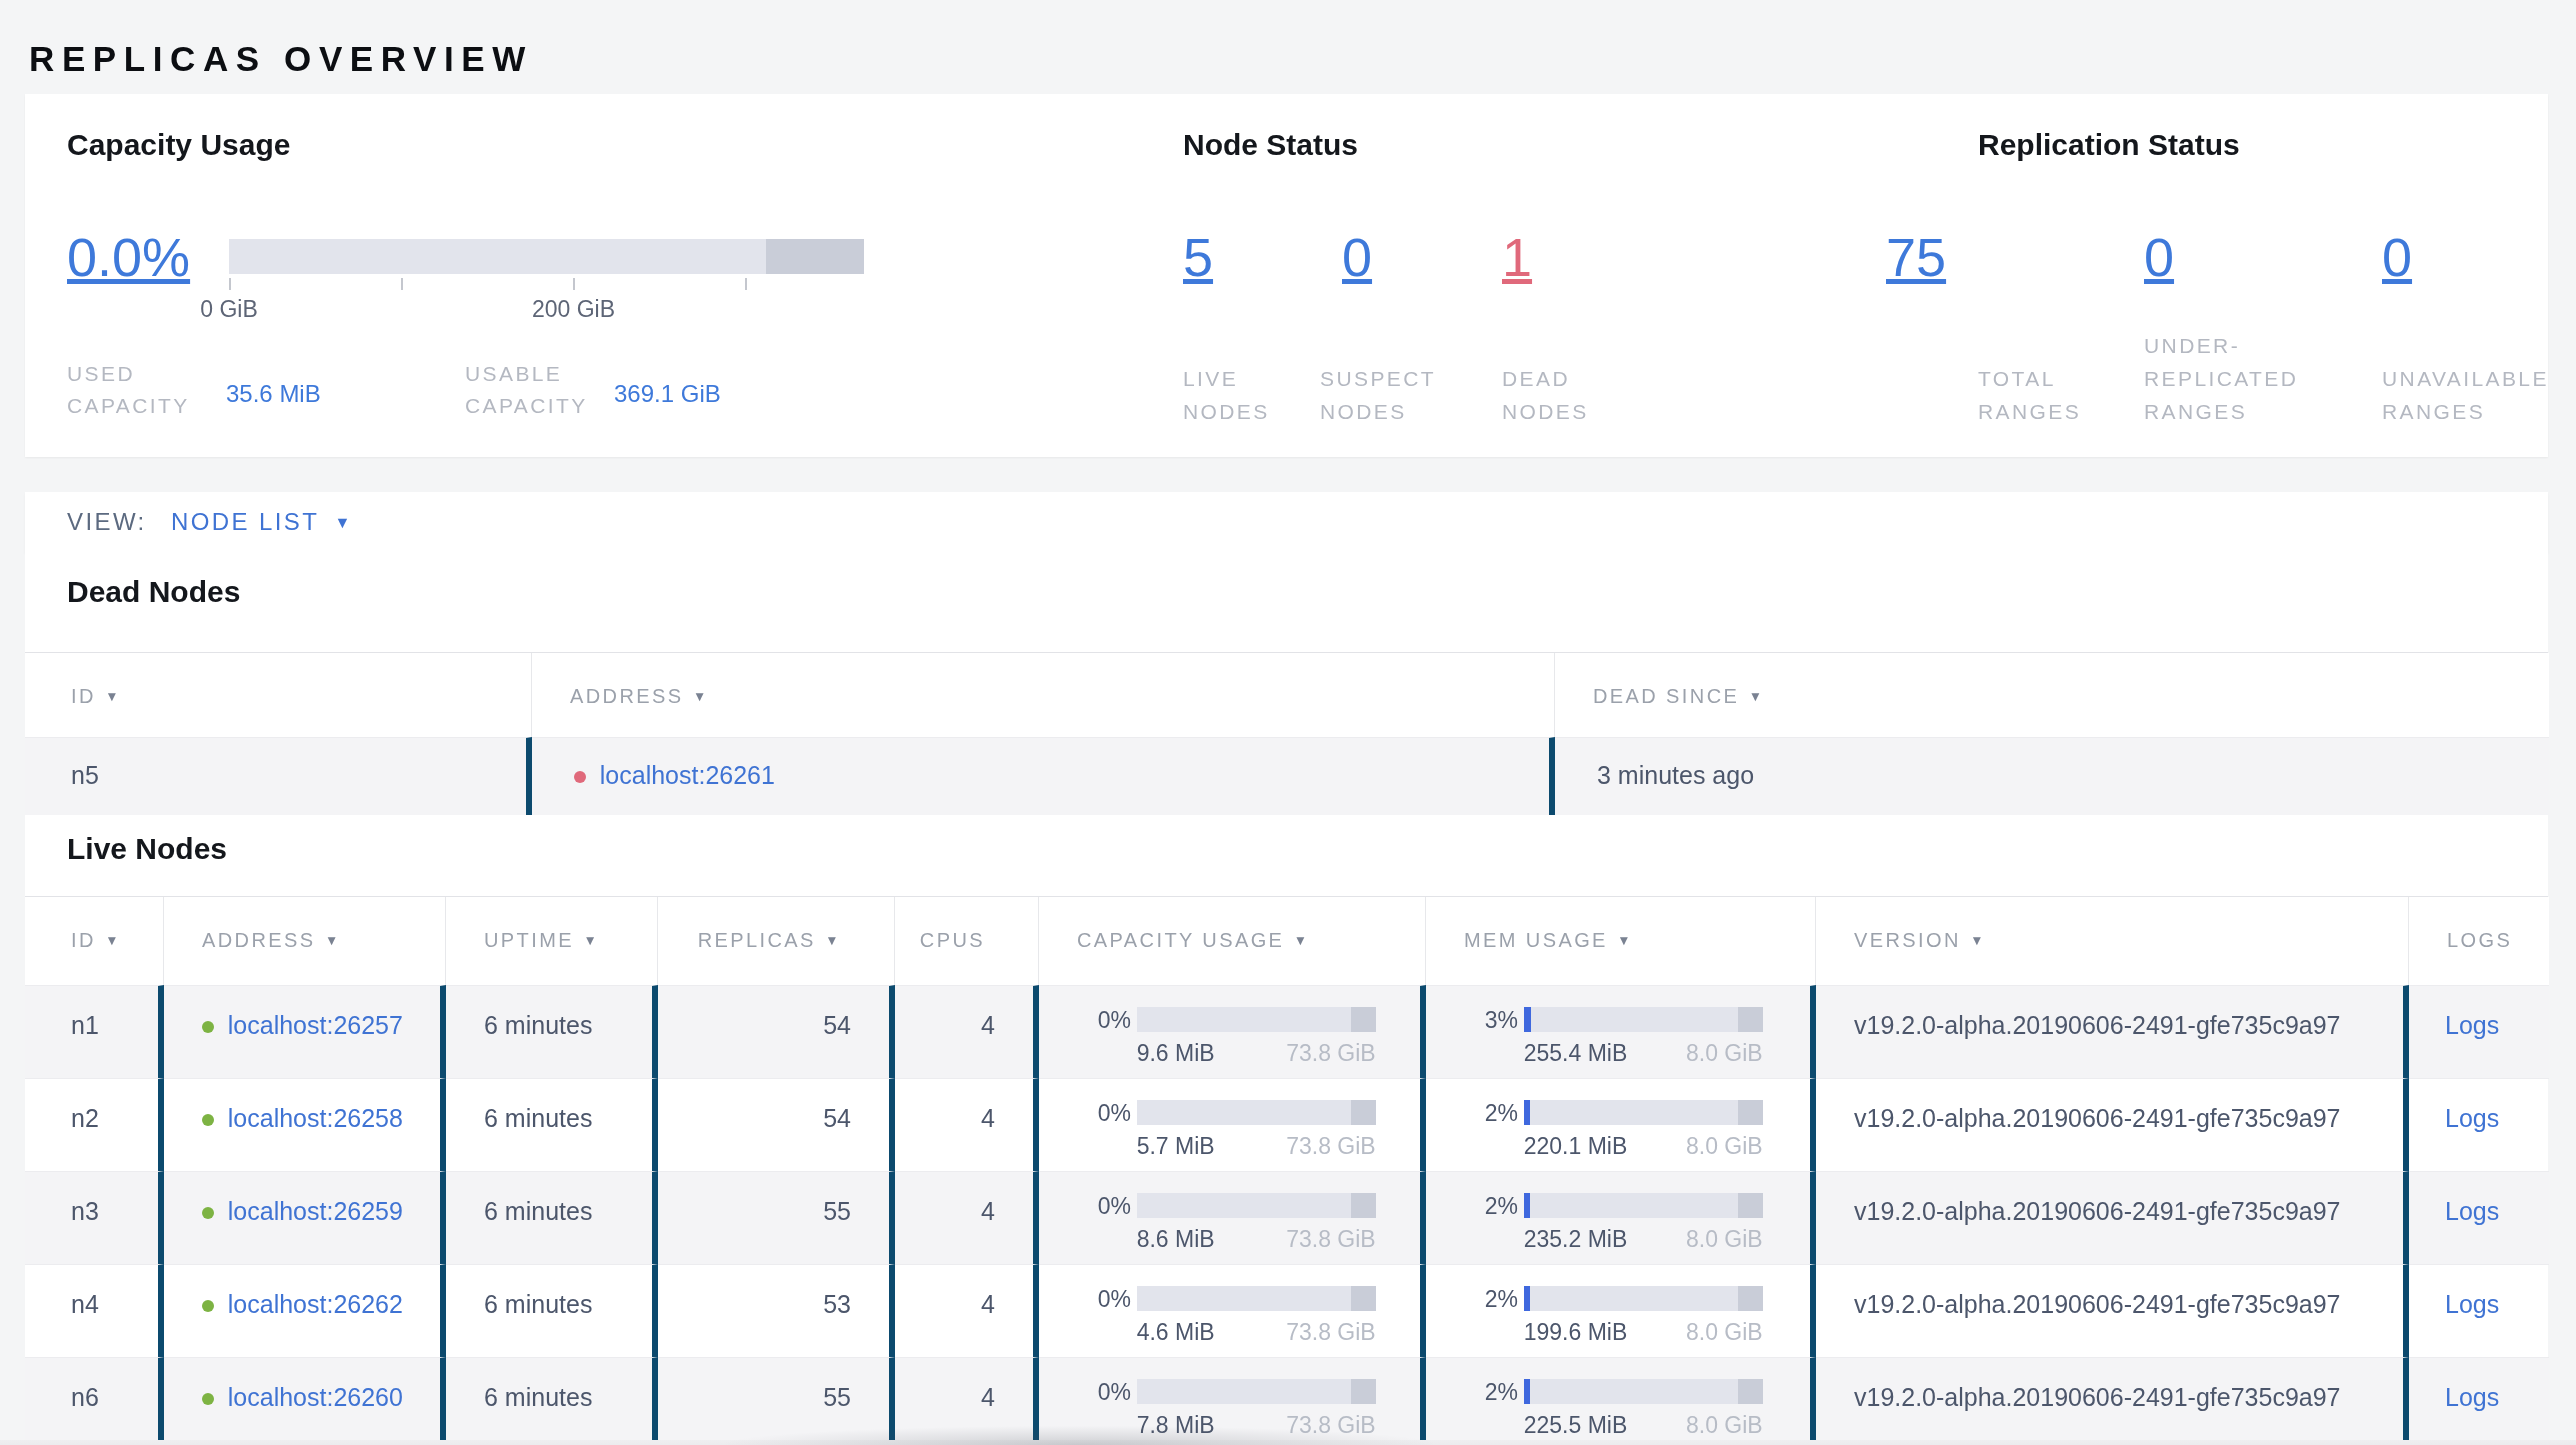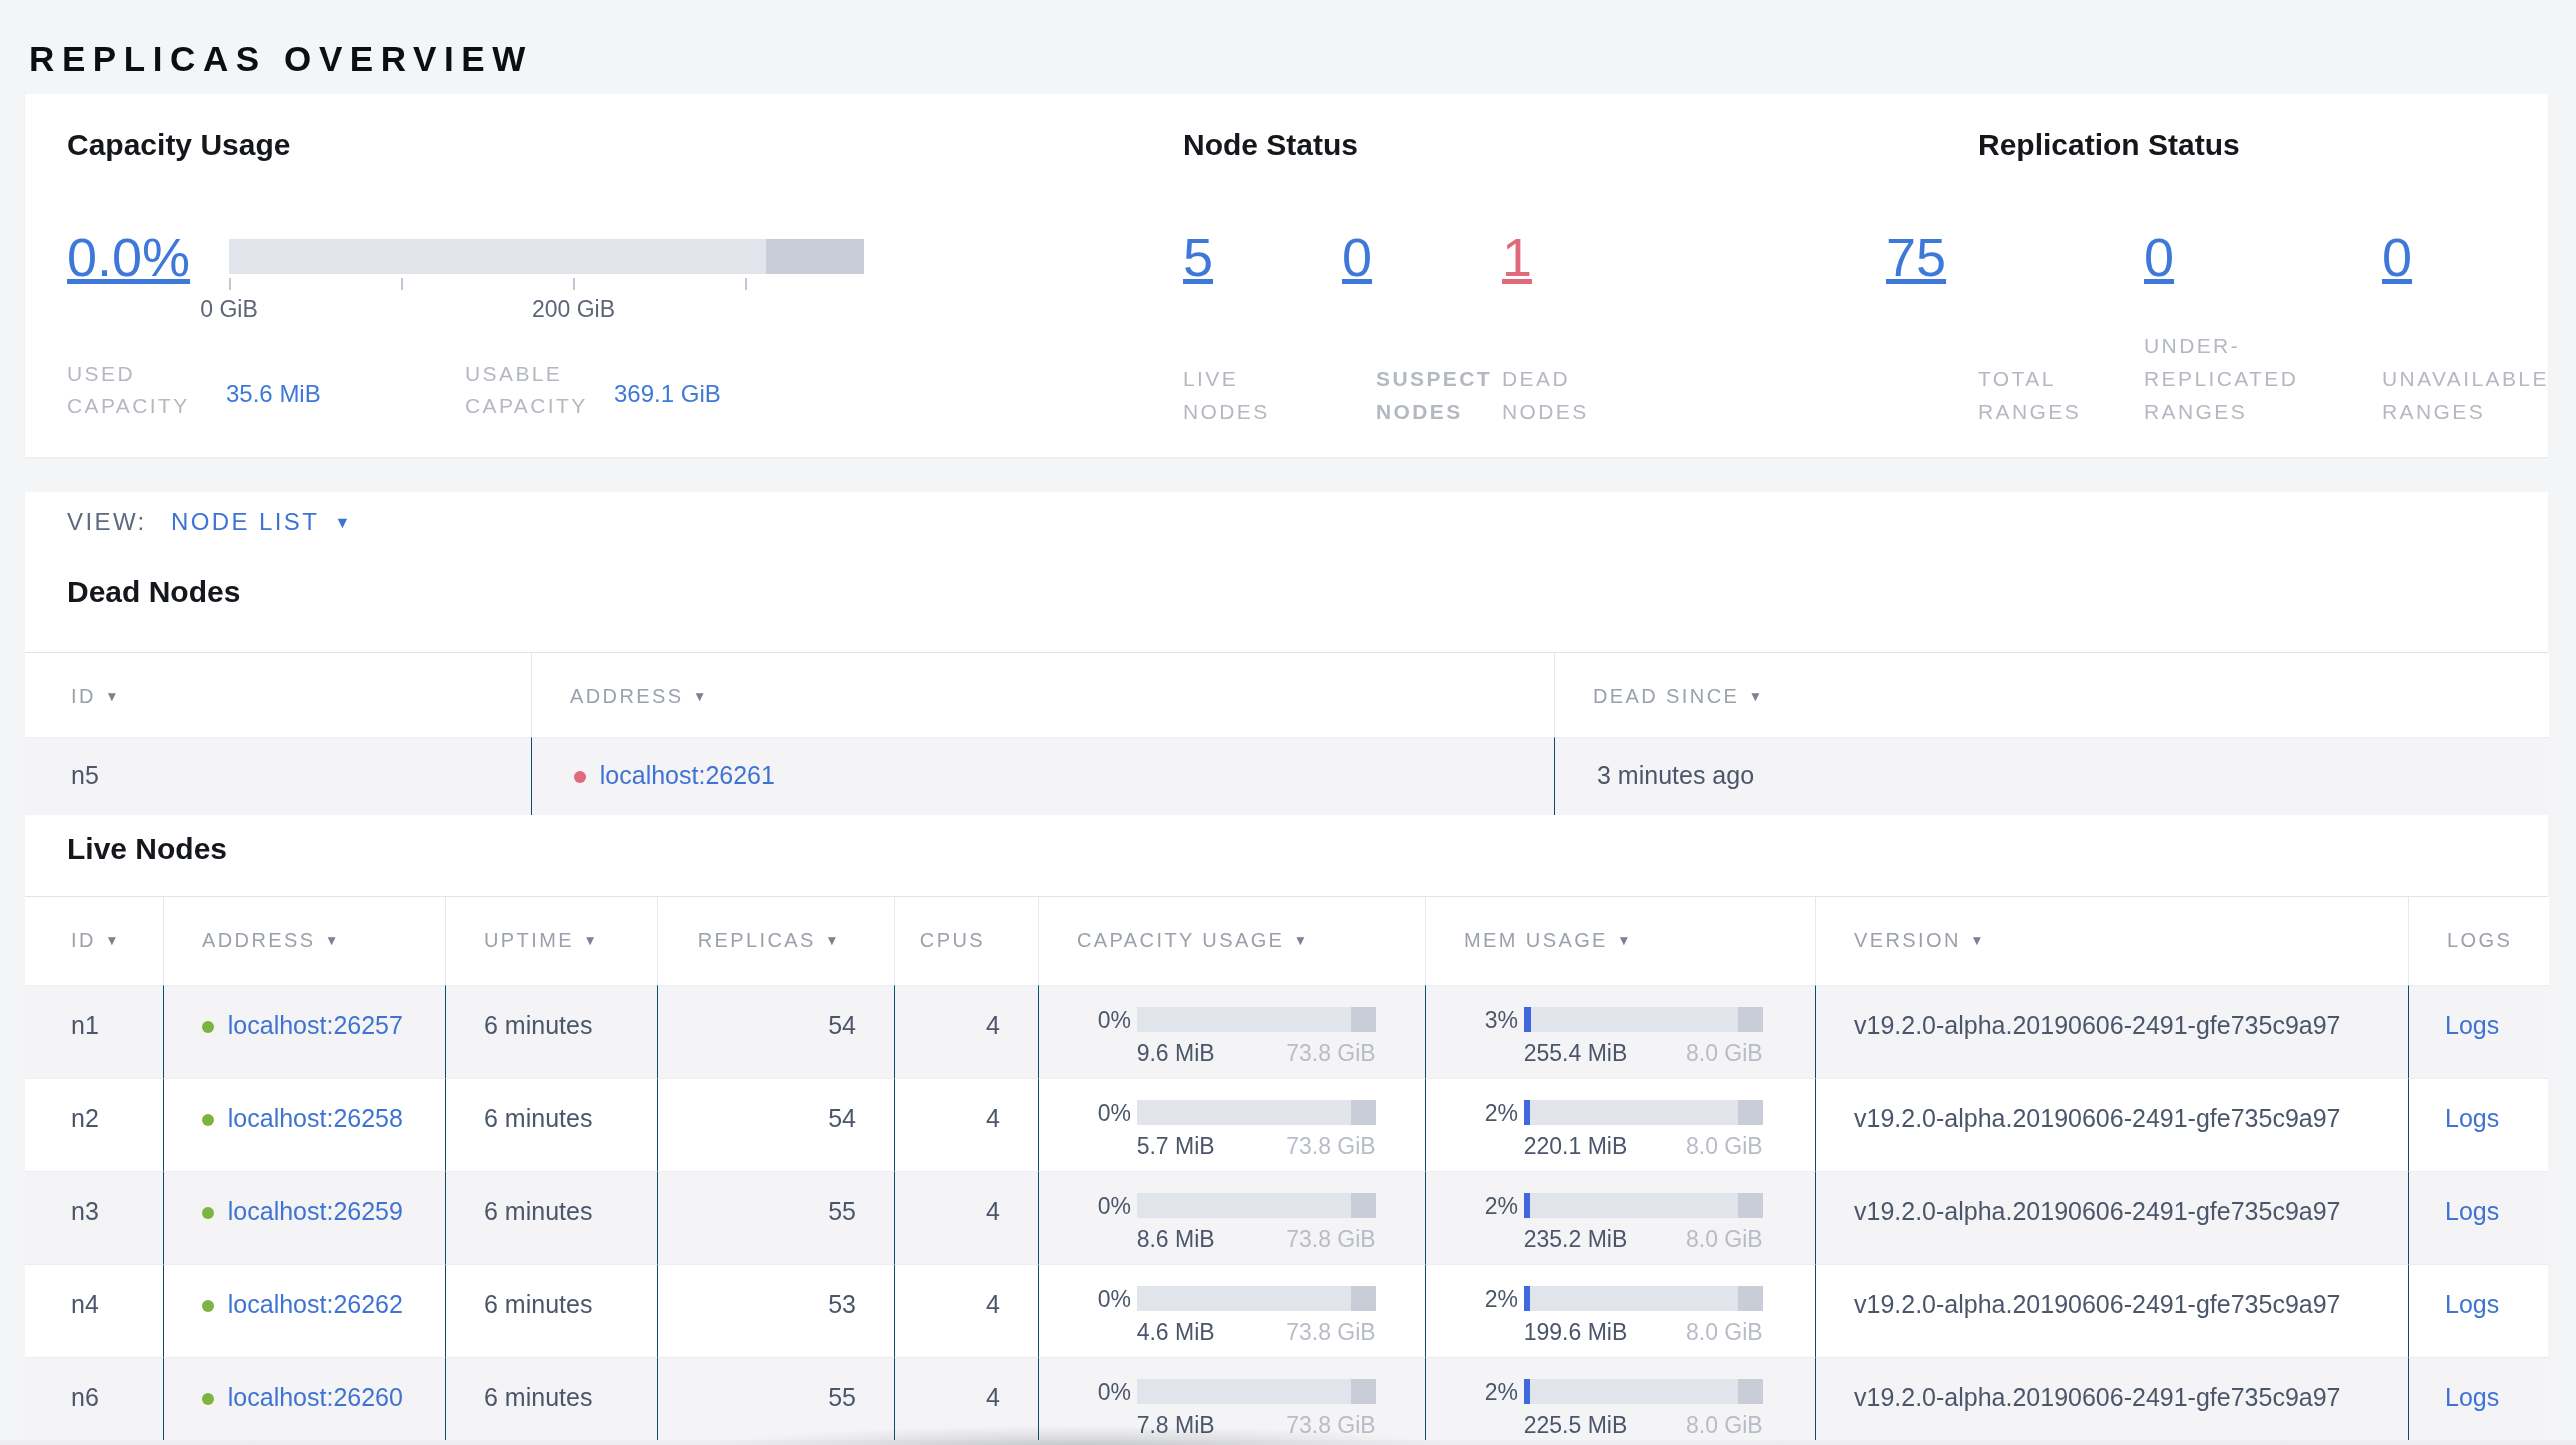--- a/index.html
+++ b/index.html
@@ -70,21 +70,21 @@
   .tbl{position:absolute;left:0;width:2523px;display:grid;border-top:1px solid #e2e3e7;}
   .tbl .hcell{
     background:#fff;border-right:1px solid #e7e8eb;
     font-size:20px;letter-spacing:2.4px;color:var(--hdr-gray);
     padding:32px 0 0 38px;box-sizing:border-box;
   }
   .tbl .hcell.first{padding-left:46px;}
   .tbl .hcell.r{text-align:right;padding-right:53px;padding-left:0;}
   .tbl .hcell.last{border-right:none;}
   .tbl .cell{
-    border-right:1px solid #0c4a6e;border-top:1px solid #ececef;
+    border-right:6px solid #0c4a6e;border-top:1px solid #ececef;
     font-size:25px;color:var(--slate);
     padding:25px 0 0 38px;box-sizing:border-box;overflow:hidden;
   }
   .tbl .cell.first{padding-left:46px;}
   .tbl .cell.r{text-align:right;padding-right:38px;padding-left:0;}
   .tbl .cell.last{border-right:none;}
   .tbl .cell.alt{background:var(--row-alt);}
   .sort{font-size:13.4px;color:#7a8292;margin-left:9.5px;vertical-align:1.9px;}
   a.lnk{color:var(--link-blue);text-decoration:none;cursor:pointer;}
   .dot{display:inline-block;width:12.4px;height:12.4px;border-radius:50%;margin-right:13.4px;vertical-align:1px;}
@@ -136,21 +136,21 @@
   <div class="kv-label" style="left:440px">USABLE
 CAPACITY</div>
   <div class="kv-value" style="left:589px">369.1 GiB</div>
 
   <div class="card-title" style="left:1158px">Node Status</div>
   <div id="node-stats">
       <div class="big-num" style="left: 1158px;">5</div>
       <div class="stat-label" style="left: 1158px;">LIVE
 NODES</div>
       <div class="big-num" style="left: 1317px;">0</div>
-      <div class="stat-label" style="left: 1351px; font-weight: bold;">SUSPECT
+      <div class="stat-label" style="left: 1295px;">SUSPECT
 NODES</div>
       <div class="big-num red" style="left: 1477px;">1</div>
       <div class="stat-label" style="left: 1477px;">DEAD
 NODES</div>
     </div>
 
   <div class="card-title" style="left:1953px">Replication Status</div>
   <div id="repl-stats">
       <div class="big-num" style="left: 1861px; text-align: center;">75</div>
       <div class="stat-label" style="left: 1953px;">TOTAL

